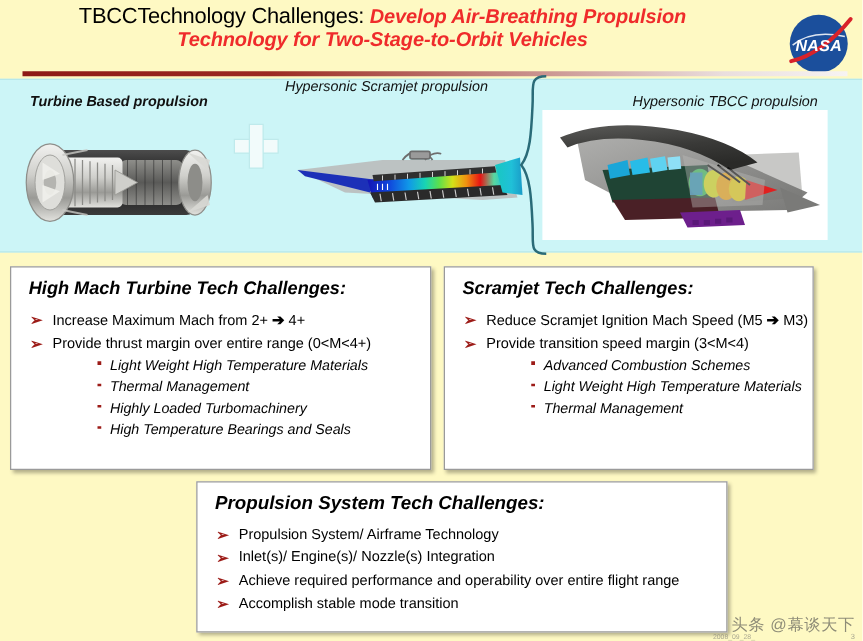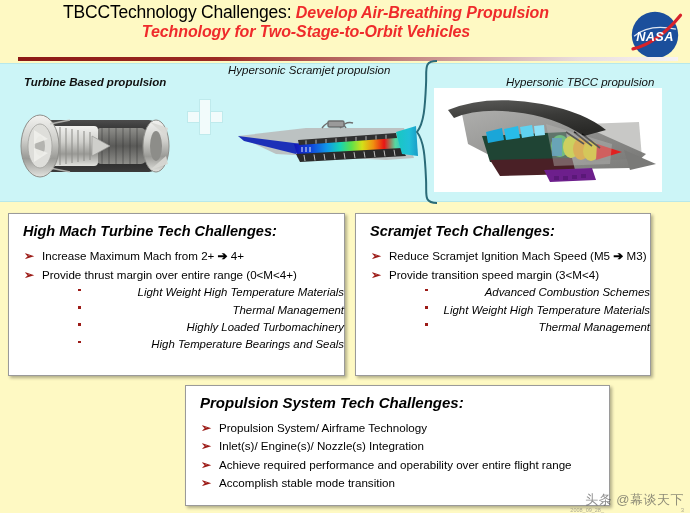--- a/index.html
+++ b/index.html
@@ -99,21 +99,21 @@
   
   .txtbox{
     position:absolute;
     background:#ffffff;
     border:1px solid #9a9a9a;
     box-shadow:2px 2px 3px rgba(0,0,0,.30);
     box-sizing:border-box;
   }
   #box-turbine{ left:8px;   top:213px; width:337px; height:163px; }
   #box-scramjet{left:355px; top:213px; width:296px; height:163px; }
-  #box-system{  left:157px; top:385px; width:425px; height:121px;margin-left:28px; }
+  #box-system{  left:157px; top:385px; width:425px; height:121px; }
 
   .box-head{
     font-size:14.5px;
     font-weight:bold;
     font-style:italic;
     color:#000;
     margin:9px 0 0 14px;
     white-space:nowrap;
   }
   #box-system .box-head{ font-size:15px; margin-top:8px; }
@@ -125,21 +125,21 @@
     color:#000;
     padding:0 0 2px 33px;
     line-height:1.42;
     white-space:nowrap;
   }
   ul.main>li>.mk{
     position:absolute; left:15px; top:1px;
     color:#9c1b17; font-size:12px; font-weight:bold;
     line-height:1.2;
   }
-  ul.sub{ list-style:none; margin:1px 0 0 0; padding:0;text-align:right; }
+  ul.sub{ list-style:none; margin:1px 0 0 0; padding:0; }
   ul.sub>li{
     position:relative;
     font-size:11.4px;
     font-style:italic;
     color:#000;
     padding:0 0 1px 46px;
     line-height:1.42;
     white-space:nowrap;
   }
   ul.sub>li>.mk{

